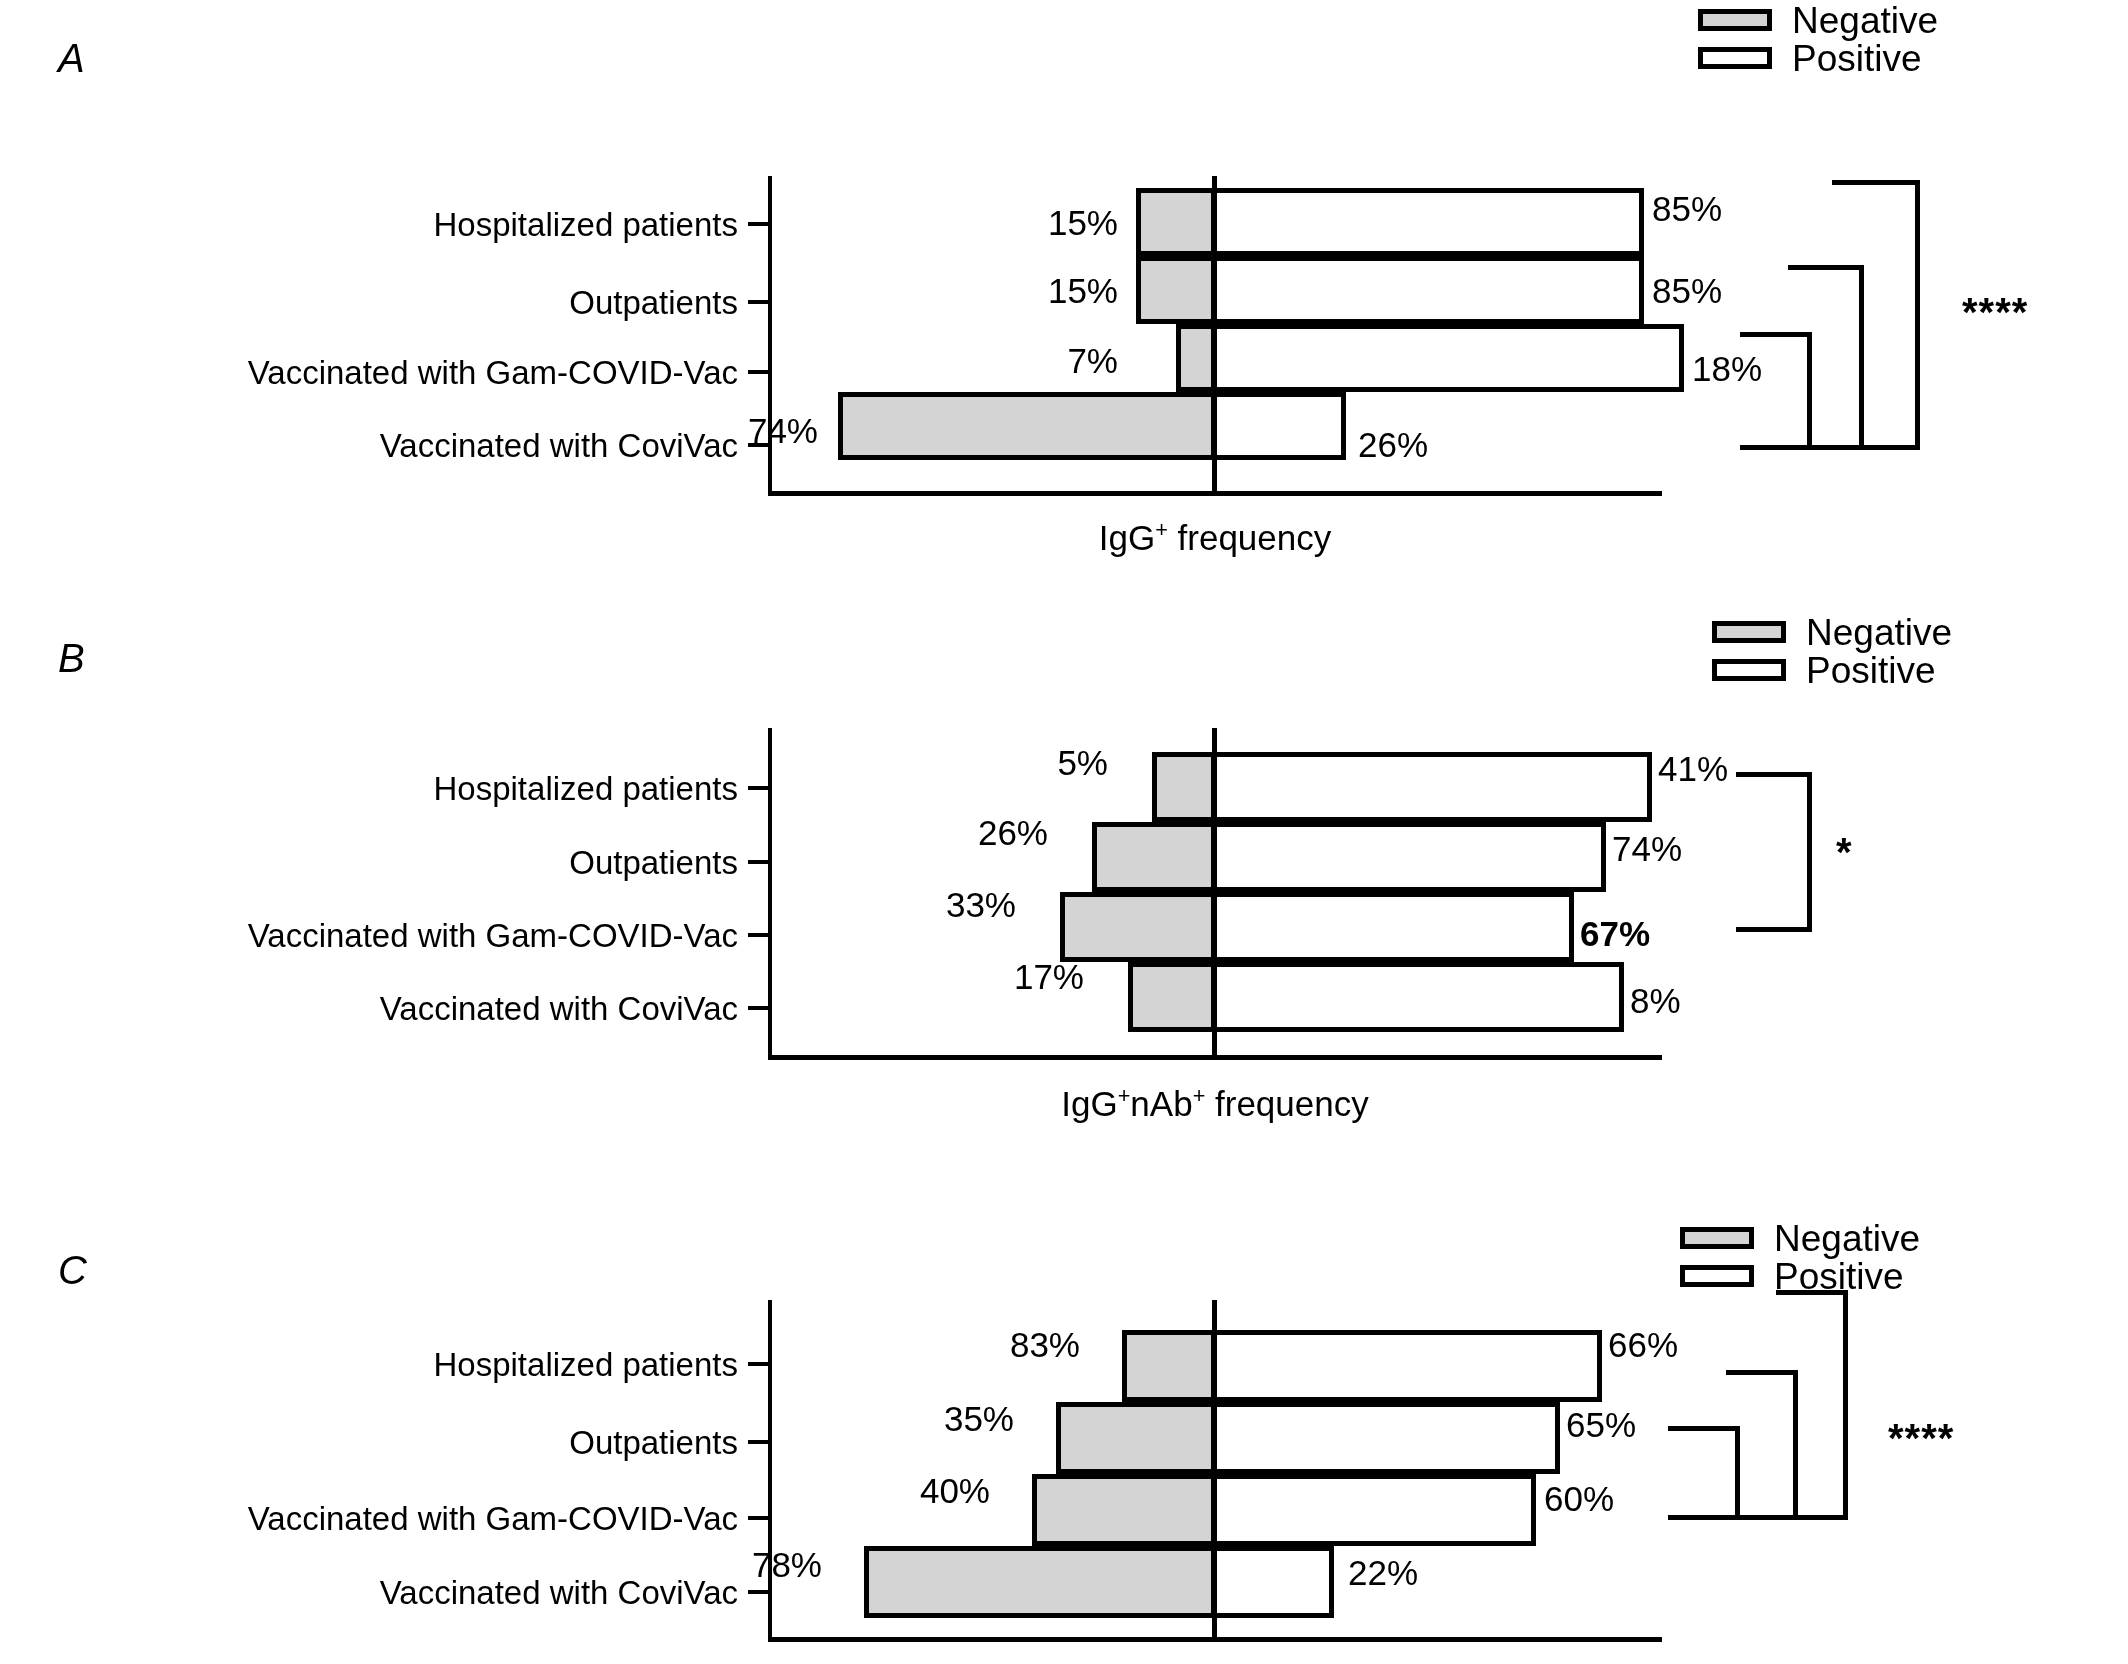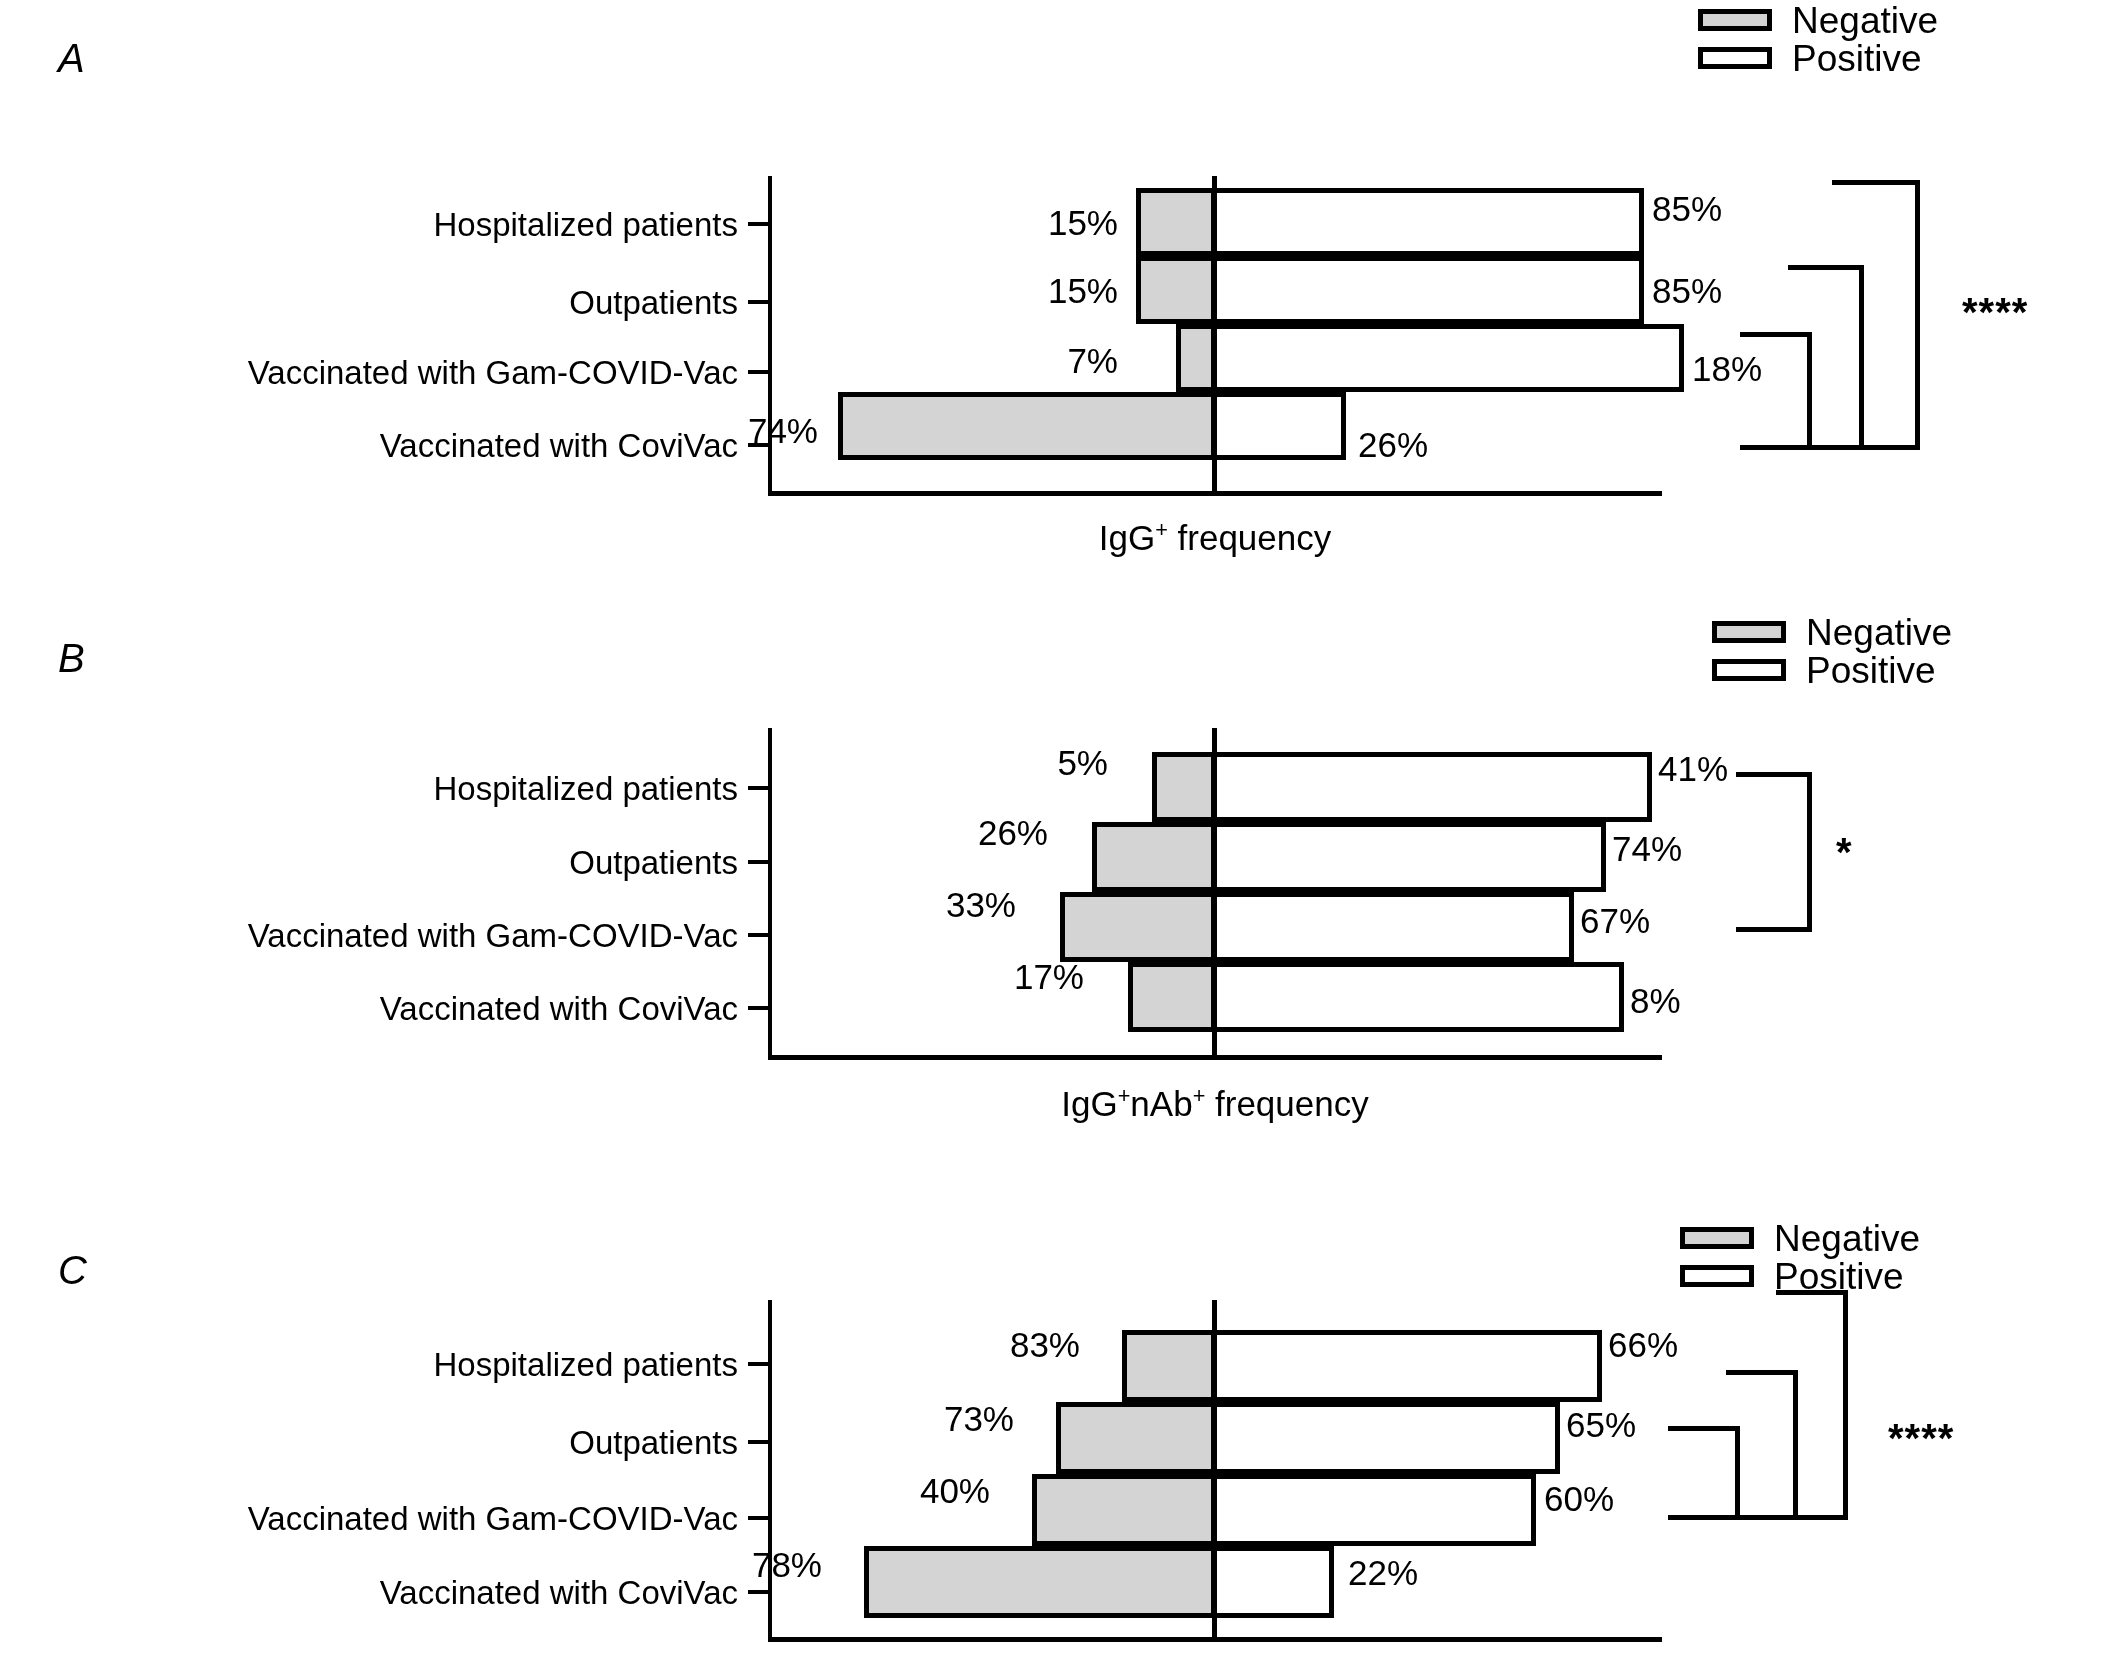--- a/index.html
+++ b/index.html
@@ -153,21 +153,21 @@
 
     <div class="zeroline" style="left:1212px;top:128px;height:330px;"></div>
 
     <div class="vlabel left" style="right:1020px;top:162px;">5%</div>
     <div class="vlabel left" style="right:1080px;top:232px;">26%</div>
     <div class="vlabel left" style="right:1112px;top:304px;">33%</div>
     <div class="vlabel left" style="right:1044px;top:376px;">17%</div>
 
     <div class="vlabel" style="left:1658px;top:168px;">41%</div>
     <div class="vlabel" style="left:1612px;top:248px;">74%</div>
-    <div class="vlabel" style="left:1580px;top:320px;">67%</div>
+    <div class="vlabel" style="left:1580px;top:333px;font-weight:bold;">67%</div>
     <div class="vlabel" style="left:1630px;top:400px;">8%</div>
 
     <div class="brk" style="left:1736px;top:172px;width:120px;height:160px;">
       <i style="left:0;top:0;width:76px;height:5px;"></i>
       <i style="left:71px;top:0;width:5px;height:160px;"></i>
       <i style="left:0;top:155px;width:76px;height:5px;"></i>
     </div>
 
     <div class="sig" style="left:1836px;top:252px;">*</div>
 
@@ -214,21 +214,21 @@
 
     <div class="bar neg" style="left:1032px;top:474px;width:184px;height:72px;"></div>
     <div class="bar pos" style="left:1212px;top:474px;width:324px;height:72px;"></div>
 
     <div class="bar neg" style="left:864px;top:546px;width:352px;height:72px;"></div>
     <div class="bar pos" style="left:1212px;top:546px;width:122px;height:72px;"></div>
 
     <div class="zeroline" style="left:1212px;top:300px;height:340px;"></div>
 
     <div class="vlabel left" style="right:1048px;top:344px;">83%</div>
-    <div class="vlabel left" style="right:1114px;top:418px;">73%</div>
+    <div class="vlabel left" style="right:1114px;top:418px;">35%</div>
     <div class="vlabel left" style="right:1138px;top:490px;">40%</div>
     <div class="vlabel left" style="right:1306px;top:564px;margin-left:25px;">78%</div>
 
     <div class="vlabel" style="left:1608px;top:344px;">66%</div>
     <div class="vlabel" style="left:1566px;top:424px;">65%</div>
     <div class="vlabel" style="left:1544px;top:498px;">60%</div>
     <div class="vlabel" style="left:1348px;top:572px;">22%</div>
 
     <div class="brk" style="left:1668px;top:290px;width:200px;height:230px;">
       <i style="left:108px;top:0;width:72px;height:5px;"></i>

